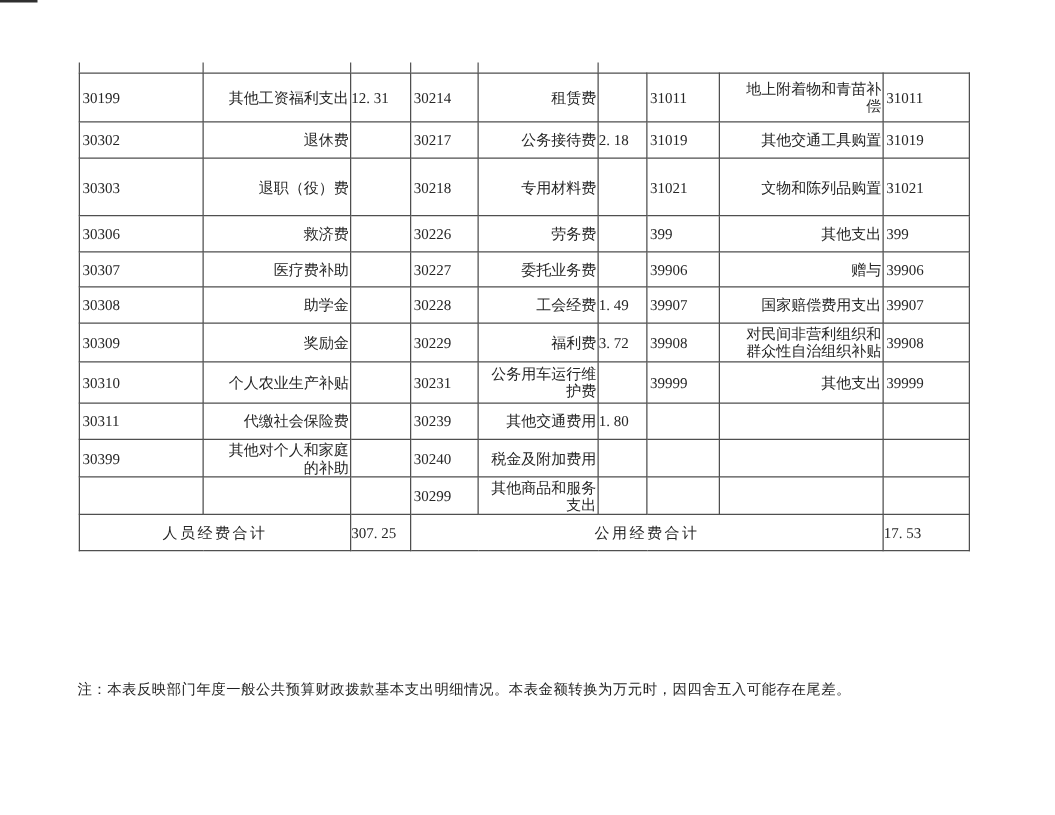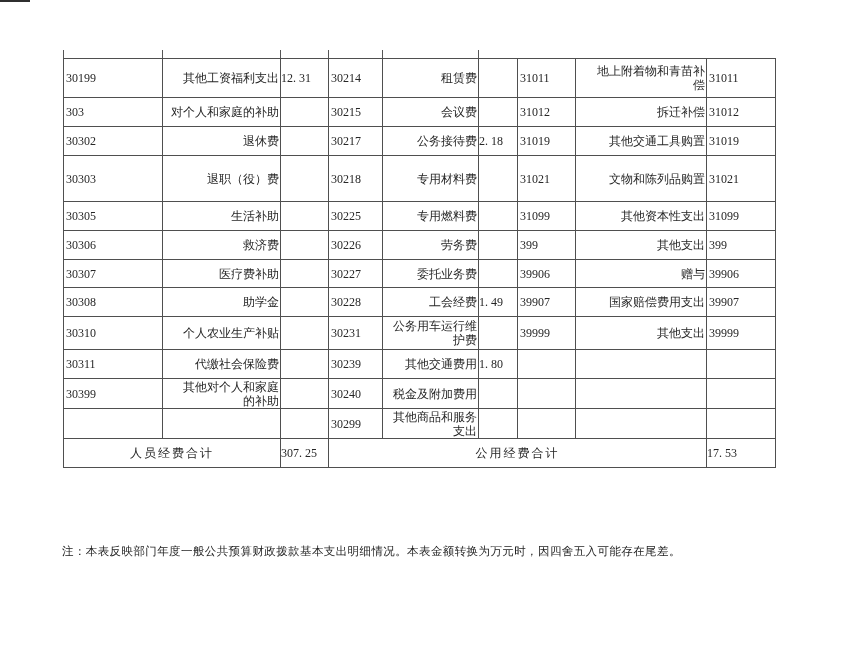--- a/index.html
+++ b/index.html
@@ -63,62 +63,40 @@
         <td class="name-cell ind1">其他工资福利支出</td>
         <td class="amount-cell">12. 31</td>
         <td class="code-cell">30214</td>
         <td class="name-cell ind2">租赁费</td>
         <td class="amount-cell"></td>
         <td class="code-cell">31011</td>
         <td class="name-cell ind3">地上附着物和青苗补偿</td>
         <td class="code-cell">31011</td>
       </tr>
       <tr style="height: 29px;">
-        <td class="code-cell">303</td>
-        <td class="name-cell">对个人和家庭的补助</td>
-        <td class="amount-cell"></td>
-        <td class="code-cell">30215</td>
-        <td class="name-cell ind2">会议费</td>
-        <td class="amount-cell"></td>
-        <td class="code-cell">31012</td>
-        <td class="name-cell ind3">拆迁补偿</td>
-        <td class="code-cell">31012</td>
-      </tr>
-      <tr style="height: 29px;">
         <td class="code-cell">30302</td>
         <td class="name-cell ind1">退休费</td>
         <td class="amount-cell"></td>
         <td class="code-cell">30217</td>
         <td class="name-cell ind2">公务接待费</td>
         <td class="amount-cell">2. 18</td>
         <td class="code-cell">31019</td>
         <td class="name-cell ind3">其他交通工具购置</td>
         <td class="code-cell">31019</td>
       </tr>
       <tr style="height: 46px;">
         <td class="code-cell">30303</td>
         <td class="name-cell ind1">退职（役）费</td>
         <td class="amount-cell"></td>
         <td class="code-cell">30218</td>
         <td class="name-cell ind2">专用材料费</td>
         <td class="amount-cell"></td>
         <td class="code-cell">31021</td>
         <td class="name-cell ind3">文物和陈列品购置</td>
         <td class="code-cell">31021</td>
-      </tr>
-      <tr style="height: 29px;">
-        <td class="code-cell">30305</td>
-        <td class="name-cell ind1">生活补助</td>
-        <td class="amount-cell"></td>
-        <td class="code-cell">30225</td>
-        <td class="name-cell ind2">专用燃料费</td>
-        <td class="amount-cell"></td>
-        <td class="code-cell">31099</td>
-        <td class="name-cell ind3">其他资本性支出</td>
-        <td class="code-cell">31099</td>
       </tr>
       <tr style="height: 29px;">
         <td class="code-cell">30306</td>
         <td class="name-cell ind1">救济费</td>
         <td class="amount-cell"></td>
         <td class="code-cell">30226</td>
         <td class="name-cell ind2">劳务费</td>
         <td class="amount-cell"></td>
         <td class="code-cell">399</td>
         <td class="name-cell">其他支出</td>
@@ -138,20 +116,31 @@
       <tr style="height: 29px;">
         <td class="code-cell">30308</td>
         <td class="name-cell ind1">助学金</td>
         <td class="amount-cell"></td>
         <td class="code-cell">30228</td>
         <td class="name-cell ind2">工会经费</td>
         <td class="amount-cell">1. 49</td>
         <td class="code-cell">39907</td>
         <td class="name-cell ind3">国家赔偿费用支出</td>
         <td class="code-cell">39907</td>
+      </tr>
+      <tr style="height: 31px;">
+        <td class="code-cell">30309</td>
+        <td class="name-cell ind1">奖励金</td>
+        <td class="amount-cell"></td>
+        <td class="code-cell">30229</td>
+        <td class="name-cell ind2">福利费</td>
+        <td class="amount-cell">3. 72</td>
+        <td class="code-cell">39908</td>
+        <td class="name-cell ind3">对民间非营利组织和群众性自治组织补贴</td>
+        <td class="code-cell">39908</td>
       </tr>
       <tr style="height: 33px;">
         <td class="code-cell">30310</td>
         <td class="name-cell ind1">个人农业生产补贴</td>
         <td class="amount-cell"></td>
         <td class="code-cell">30231</td>
         <td class="name-cell ind2">公务用车运行维护费</td>
         <td class="amount-cell"></td>
         <td class="code-cell">39999</td>
         <td class="name-cell ind3">其他支出</td>

